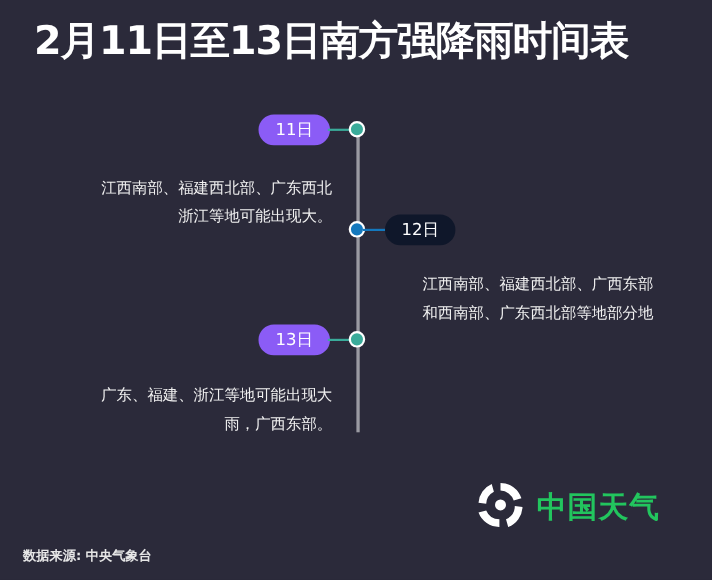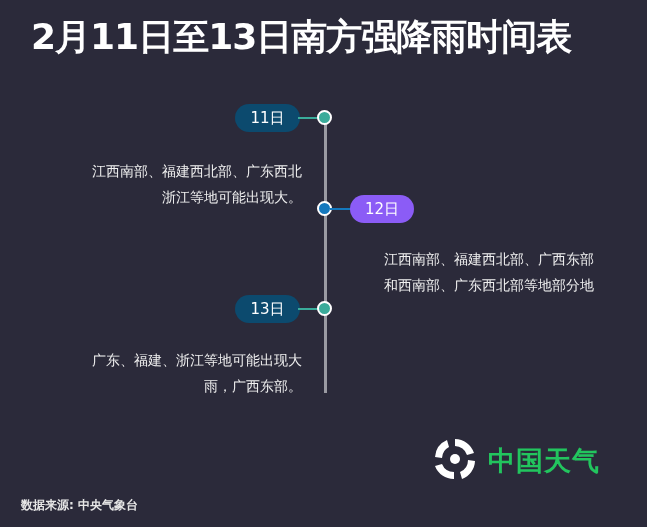--- a/index.html
+++ b/index.html
@@ -18,22 +18,22 @@
     }
     .vline {
       position: absolute; left: 324px; top: 118px;
       width: 3px; height: 275px; background: #9a9aa2;
     }
     .pill {
       position: absolute; height: 28px; border-radius: 14px;
       font-size: 15px; color: #ffffff; display: flex;
       align-items: center; justify-content: center;
     }
-    .pill.teal { background: #0c4a6e; }
-    .pill.blue { background: #8b5cf6; }
+    .pill.teal { background: #8b5cf6; }
+    .pill.blue { background: #0f172a; }
     .connector { position: absolute; height: 2px; }
     .connector.teal { background: #3aab9a; }
     .connector.blue { background: #1478bd; }
     .dot {
       position: absolute; width: 11px; height: 11px; border-radius: 50%;
       border: 2px solid #ffffff;
     }
     .dot.teal { background: #3aab9a; }
     .dot.blue { background: #1478bd; }
     .desc {

